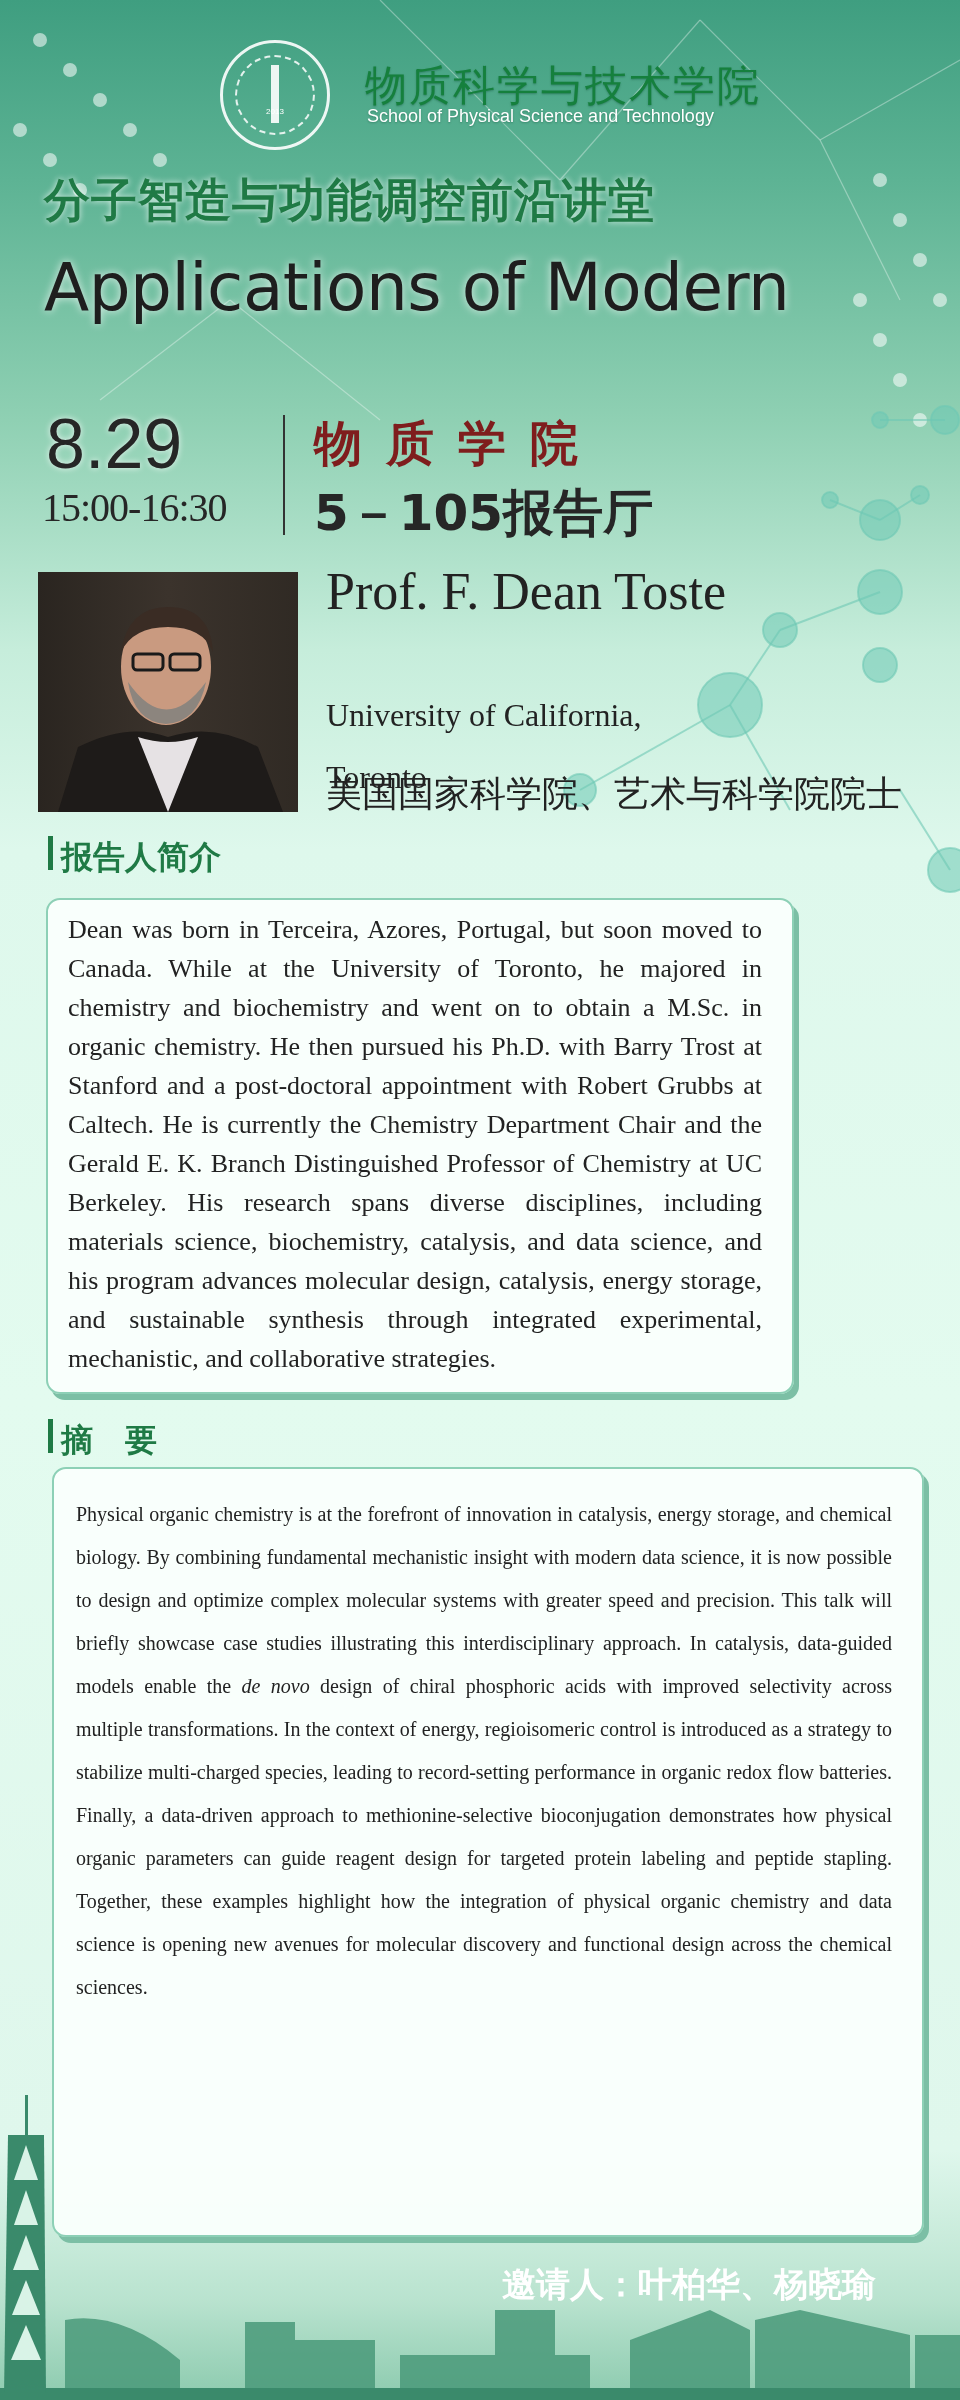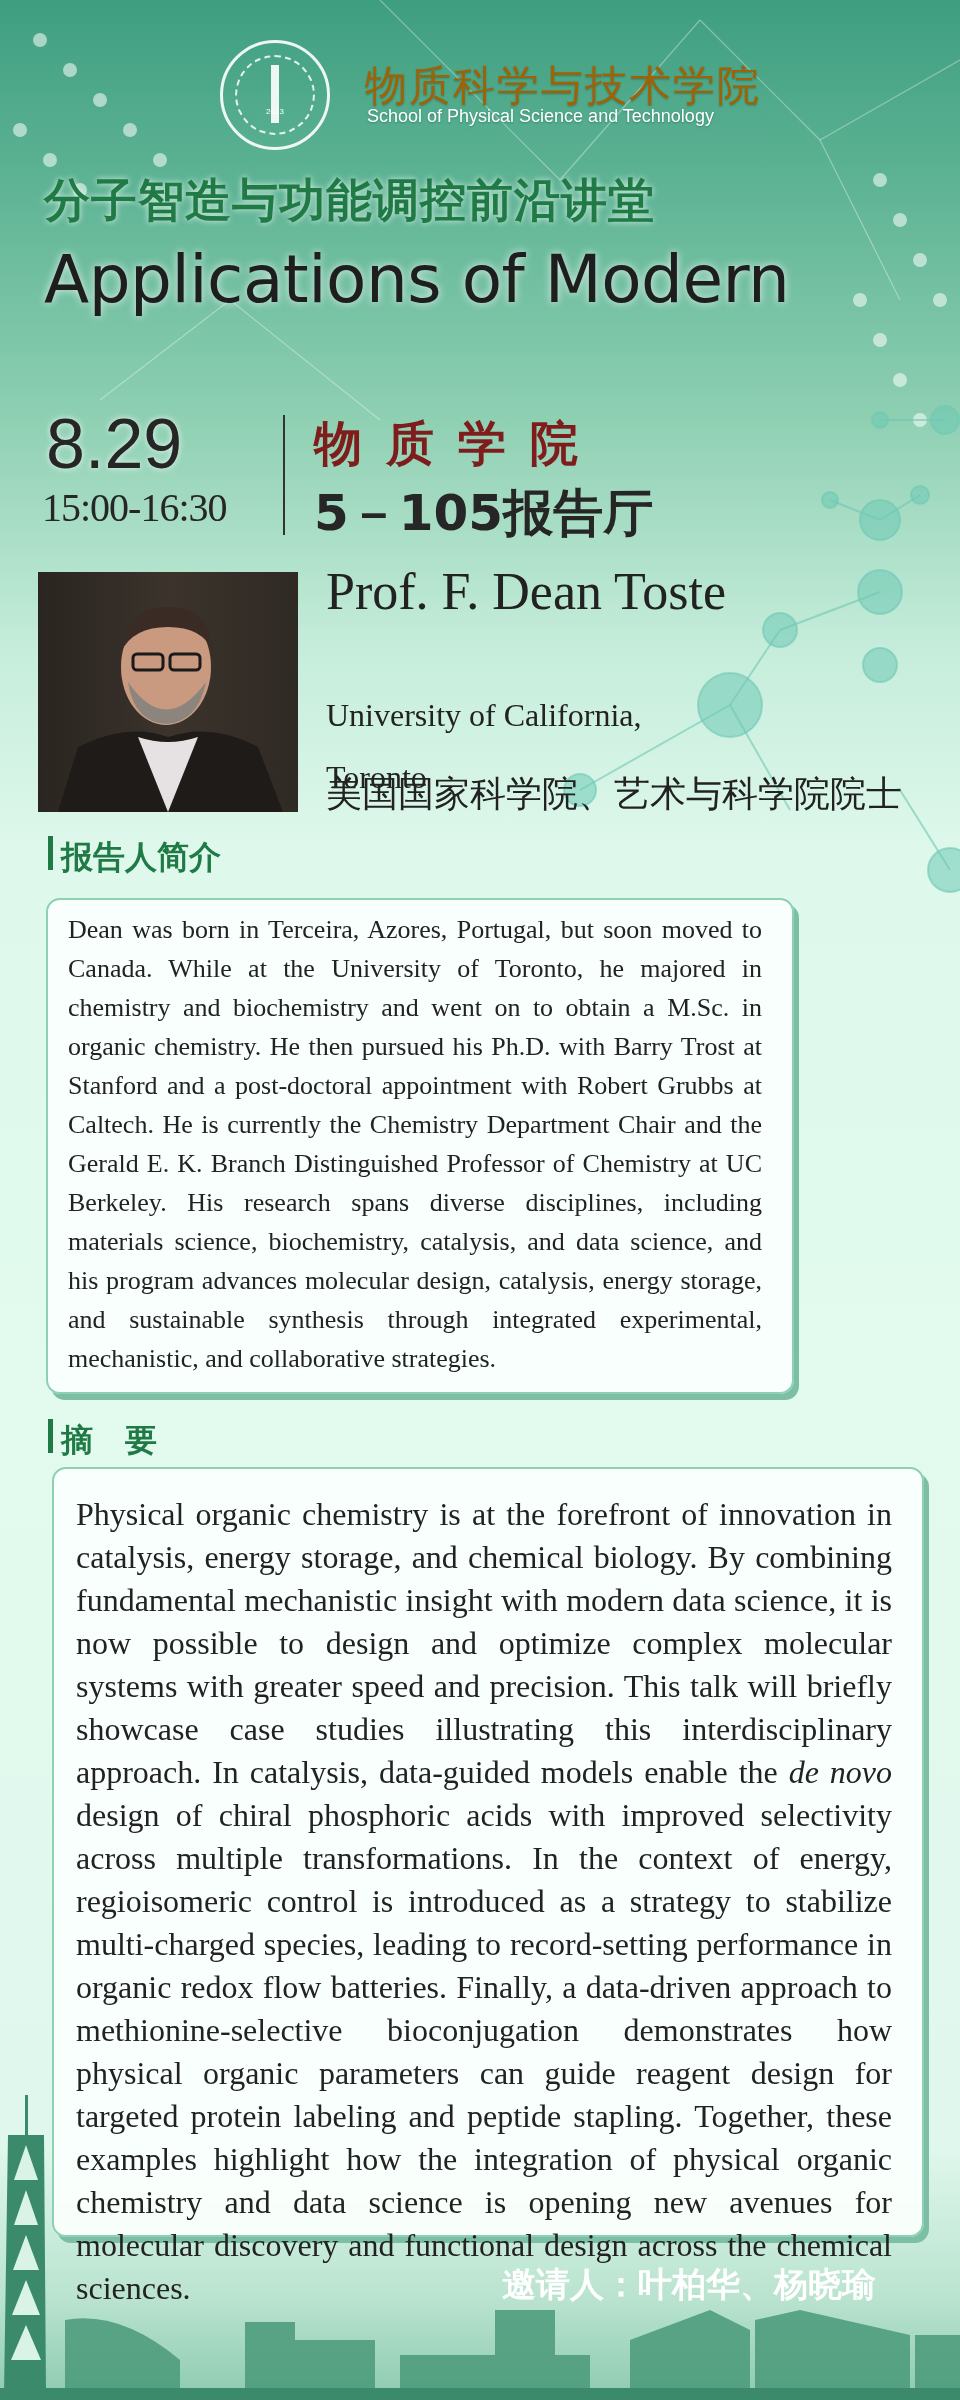--- a/index.html
+++ b/index.html
@@ -7,40 +7,40 @@
     background:linear-gradient(180deg,#3f9e80 0px,#5db394 180px,#8fd0b3 420px,#c6eddb 650px,#def8ec 850px,#e3fbef 1400px,#dff7ec 2150px,#b9e3cf 2300px,#8ccaae 2400px);
     font-family:"Liberation Serif",serif;}
   .abs{position:absolute;}
   
   .deco{position:absolute;left:0;top:0;width:960px;height:2400px;pointer-events:none;}
   
   .logo{left:220px;top:40px;width:110px;height:110px;border-radius:50%;border:3px solid rgba(255,255,255,.9);box-sizing:border-box;}
   .logo-inner{position:absolute;left:12px;top:12px;width:80px;height:80px;border-radius:50%;border:2px dashed rgba(255,255,255,.85);box-sizing:border-box;}
   .logo-tower{position:absolute;left:48px;top:22px;width:8px;height:58px;background:rgba(255,255,255,.9);}
   .logo-year{position:absolute;left:0;width:104px;top:64px;text-align:center;font-size:8px;color:#fff;font-family:"Liberation Sans",sans-serif;}
-  .school-cn{left:365px;top:58px;font-size:42px;color:#a16207;letter-spacing:2px;font-family:"DejaVu Serif",serif;text-shadow:0 1px 2px rgba(0,60,40,.35);}
+  .school-cn{left:365px;top:58px;font-size:42px;color:#15803d;letter-spacing:2px;font-family:"DejaVu Serif",serif;text-shadow:0 1px 2px rgba(0,60,40,.35);}
   .school-en{left:367px;top:106px;font-size:18px;color:#fff;font-family:"Liberation Sans",sans-serif;text-shadow:0 1px 2px rgba(0,60,40,.35);}
   .series{left:44px;top:170px;font-size:46px;font-weight:bold;color:#1f7a45;letter-spacing:1px;font-family:"DejaVu Sans",sans-serif;text-shadow:0 0 6px rgba(255,255,255,.8);}
-  .title{left:44px;top:244px;font-size:66px;line-height:72px;color:#1e1e1e;font-family:"DejaVu Sans",sans-serif;text-shadow:0 0 8px rgba(255,255,255,.8);letter-spacing:-0.5px;}
+  .title{left:44px;top:252px;font-size:66px;line-height:72px;color:#1e1e1e;font-family:"DejaVu Sans",sans-serif;text-shadow:0 0 8px rgba(255,255,255,.8);letter-spacing:-0.5px;}
   .date{left:46px;top:404px;font-size:70px;color:#262626;font-family:"Liberation Sans",sans-serif;text-shadow:0 0 6px rgba(255,255,255,.8);}
   .time{left:42px;top:484px;font-size:40px;color:#262626;font-family:"Liberation Serif",serif;letter-spacing:-1px;}
   .divider{left:283px;top:415px;width:2px;height:120px;background:#333;}
   .venue1{left:314px;top:412px;font-size:48px;font-weight:bold;color:#7f1d1d;letter-spacing:24px;font-family:Liberation Serif, serif;}
   .venue2{left:314px;top:480px;font-size:50px;font-weight:bold;color:#262626;font-family:"DejaVu Sans",sans-serif;}
   
   .photo{left:38px;top:572px;width:260px;height:240px;background:linear-gradient(90deg,#2a2520,#3b332c 50%,#302a24);overflow:hidden;}
   .name{left:326px;top:562px;font-size:52px;color:#222;font-family:"Liberation Serif",serif;}
   .univ{left:326px;top:640px;font-size:32px;line-height:62px;color:#222;font-family:"Liberation Serif",serif;margin-top:44px;}
   .honor{left:326px;top:770px;font-size:36px;color:#222;font-family:"DejaVu Serif",serif;}
   
   .sec-h{font-size:32px;font-weight:bold;color:#1f7a45;font-family:"DejaVu Sans",sans-serif;display:flex;align-items:flex-start;}
   .sec-h .bar{display:inline-block;width:5px;height:34px;background:#1f7a45;margin-right:8px;}
   .box{background:rgba(250,255,252,.96);border:2px solid #8dd0b6;border-radius:14px;box-shadow:5px 6px 0 #7cbfa5;box-sizing:border-box;color:#222;text-align:justify;}
   .bio{left:46px;top:898px;width:748px;height:496px;padding:10px 30px 10px 20px;font-size:26px;line-height:39px;}
-  .abstract{left:52px;top:1467px;width:872px;height:770px;padding:24px 30px 20px 22px;font-size:32px;line-height:43px;}
+  .abstract{left:52px;top:1467px;width:872px;height:770px;padding:24px 30px 20px 22px;font-size:20px;line-height:43px;}
   .inviter{left:502px;top:2262px;font-size:34px;font-weight:bold;color:#fff;font-family:"DejaVu Sans",sans-serif;}
   .skyline{left:0;top:2280px;width:960px;height:120px;}
 </style>
 </head>
 <body>
 
 <svg class="deco" viewBox="0 0 960 2400">
   <g stroke="rgba(255,255,255,0.35)" stroke-width="1.2" fill="none">
     <line x1="380" y1="0" x2="560" y2="180"></line>
       <line x1="560" y1="180" x2="700" y2="20"></line>

